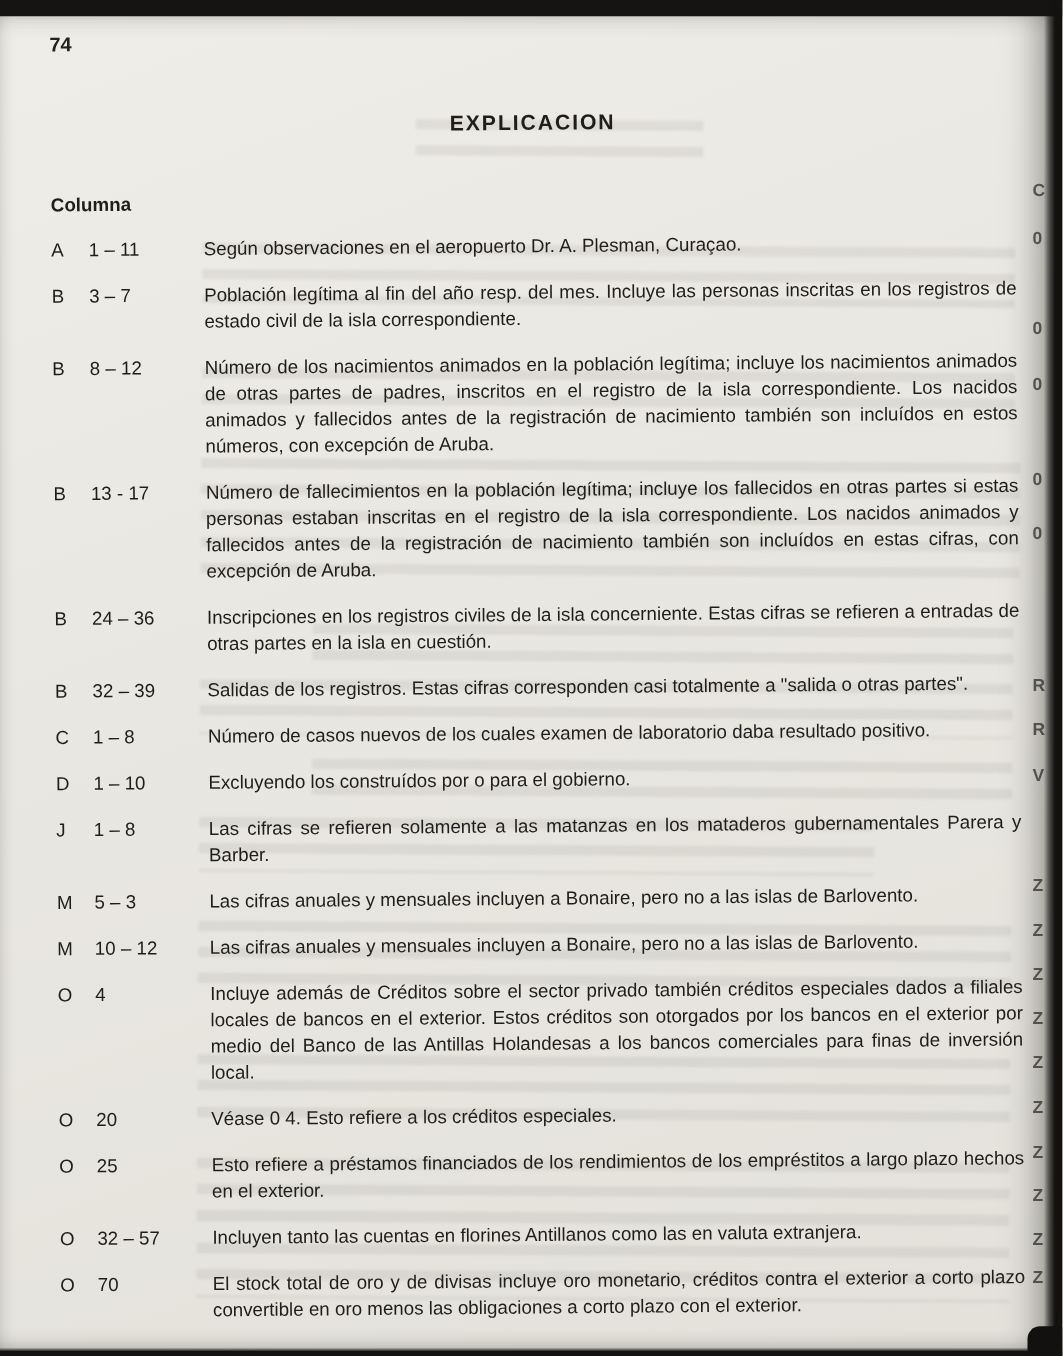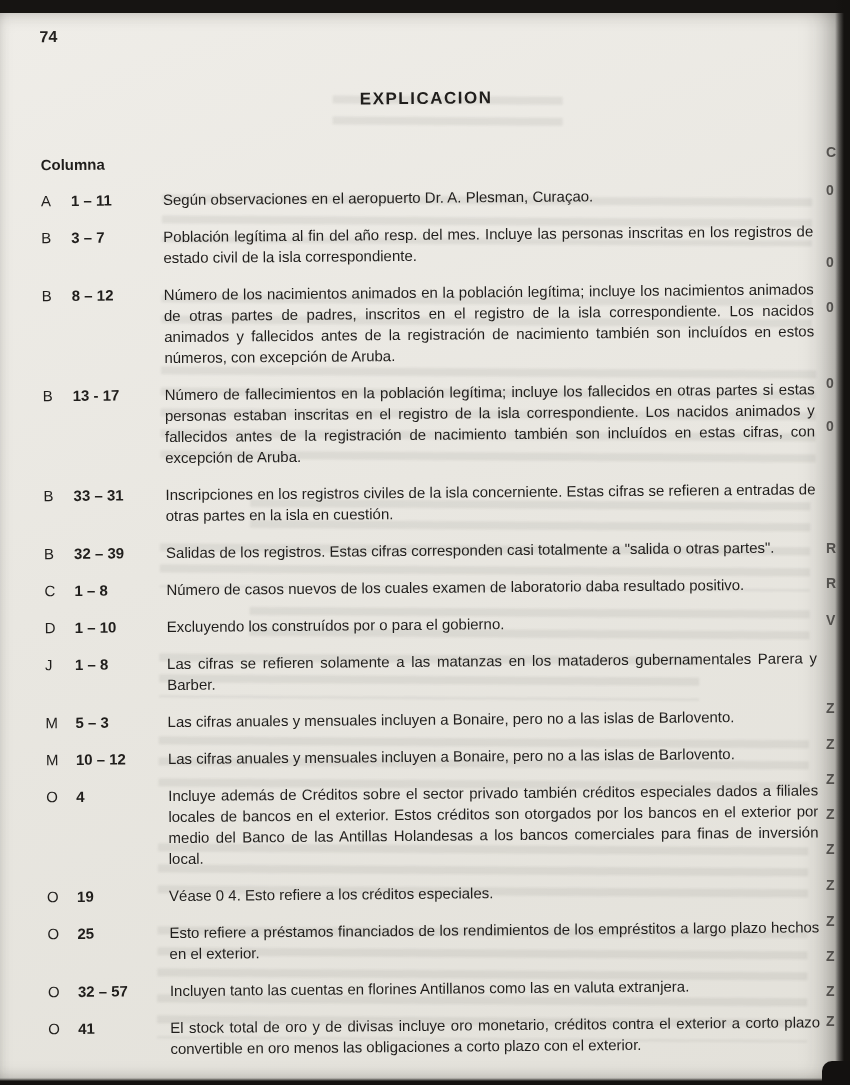--- a/index.html
+++ b/index.html
@@ -36,21 +36,21 @@
   }
 
   .tilt { position: absolute; inset: 0; z-index: 2; transform: rotate(-0.5deg); transform-origin: 60px 90px; }
   .page-num { position: absolute; top: 28px; left: 40px; font-size: 16px; font-weight: bold; color: #242220; }
   .content { padding: 92px 38px 0 40px; color: #201e1c; }
   .title { text-align: center; font-size: 17px; font-weight: bold; letter-spacing: 1.5px; }
   .columna { margin-top: 44px; font-size: 15px; font-weight: bold; }
   .entries { margin-top: 17px; }
   .row { display: flex; align-items: flex-start; margin-bottom: 16px; font-size: 15px; line-height: 21px; }
   .letter { flex: 0 0 30px; }
-  .range { flex: 0 0 92px; white-space: nowrap; font-weight: bold; }
+  .range { flex: 0 0 92px; white-space: nowrap; }
   .rtext { flex: 1; text-align: justify; }
 
   .edge-marks { position: absolute; inset: 0; z-index: 3; }
   .edge-mark {
     position: absolute; right: 10px; width: 14px; overflow: hidden;
     font-size: 14px; font-weight: bold; color: rgba(45,42,40,.72);
   }
 </style>
 </head>
 <body>
@@ -119,21 +119,21 @@
   </div>
 
   <div class="row">
     <span class="letter">B</span>
     <span class="range">13 - 17</span>
     <span class="rtext">Número de fallecimientos en la población legítima; incluye los fallecidos en otras partes si estas personas estaban inscritas en el registro de la isla correspondiente. Los nacidos animados y fallecidos antes de la registración de nacimiento también son incluídos en estas cifras, con excepción de Aruba.</span>
   </div>
 
   <div class="row">
     <span class="letter">B</span>
-    <span class="range">33 – 31</span>
+    <span class="range">24 – 36</span>
     <span class="rtext">Inscripciones en los registros civiles de la isla concerniente. Estas cifras se refieren a entradas de otras partes en la isla en cuestión.</span>
   </div>
 
   <div class="row">
     <span class="letter">B</span>
     <span class="range">32 – 39</span>
     <span class="rtext">Salidas de los registros. Estas cifras corresponden casi totalmente a "salida o otras partes".</span>
   </div>
 
   <div class="row">
@@ -167,39 +167,39 @@
   </div>
 
   <div class="row">
     <span class="letter">O</span>
     <span class="range">4</span>
     <span class="rtext">Incluye además de Créditos sobre el sector privado también créditos especiales dados a filiales locales de bancos en el exterior. Estos créditos son otorgados por los bancos en el exterior por medio del Banco de las Antillas Holandesas a los bancos comerciales para finas de inversión local.</span>
   </div>
 
   <div class="row">
     <span class="letter">O</span>
-    <span class="range">19</span>
+    <span class="range">20</span>
     <span class="rtext">Véase 0 4. Esto refiere a los créditos especiales.</span>
   </div>
 
   <div class="row">
     <span class="letter">O</span>
     <span class="range">25</span>
     <span class="rtext">Esto refiere a préstamos financiados de los rendimientos de los empréstitos a largo plazo hechos en el exterior.</span>
   </div>
 
   <div class="row">
     <span class="letter">O</span>
     <span class="range">32 – 57</span>
     <span class="rtext">Incluyen tanto las cuentas en florines Antillanos como las en valuta extranjera.</span>
   </div>
 
   <div class="row">
     <span class="letter">O</span>
-    <span class="range">41</span>
+    <span class="range">70</span>
     <span class="rtext">El stock total de oro y de divisas incluye oro monetario, créditos contra el exterior a corto plazo convertible en oro menos las obligaciones a corto plazo con el exterior.</span>
   </div>
 </div>
     </div>
   </div>
 
   <div class="vignette"></div>
   <div class="edge-top"></div>
   <div class="edge-right"></div>
   <div class="edge-bottom"></div>

